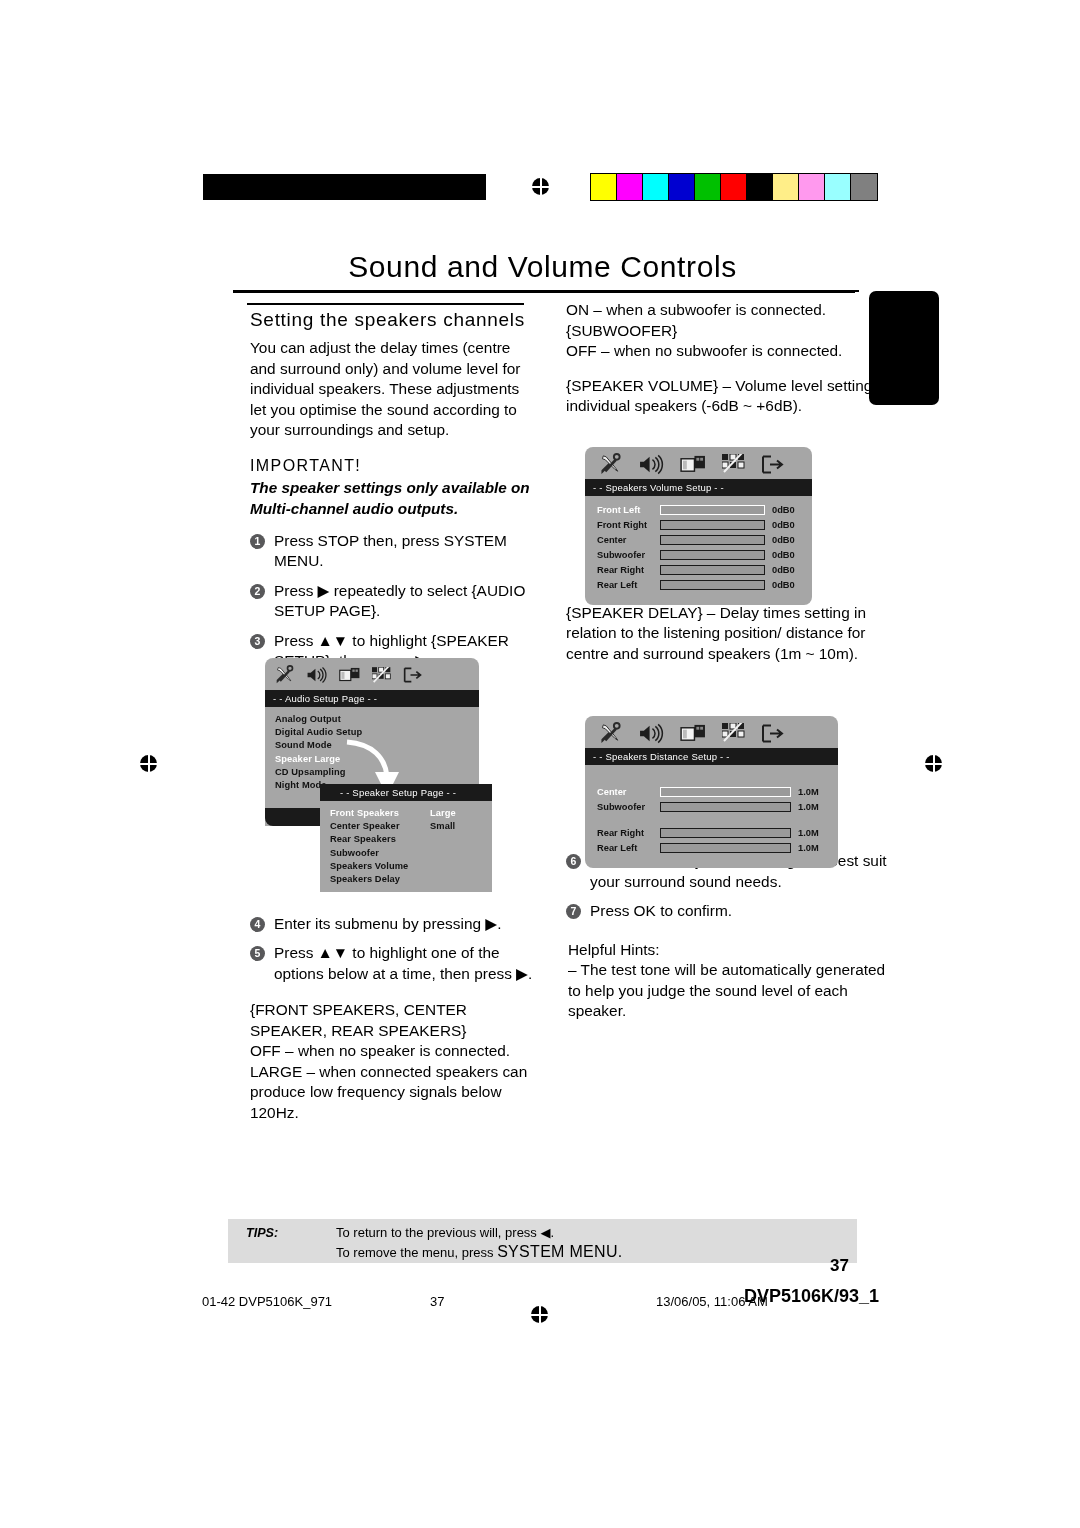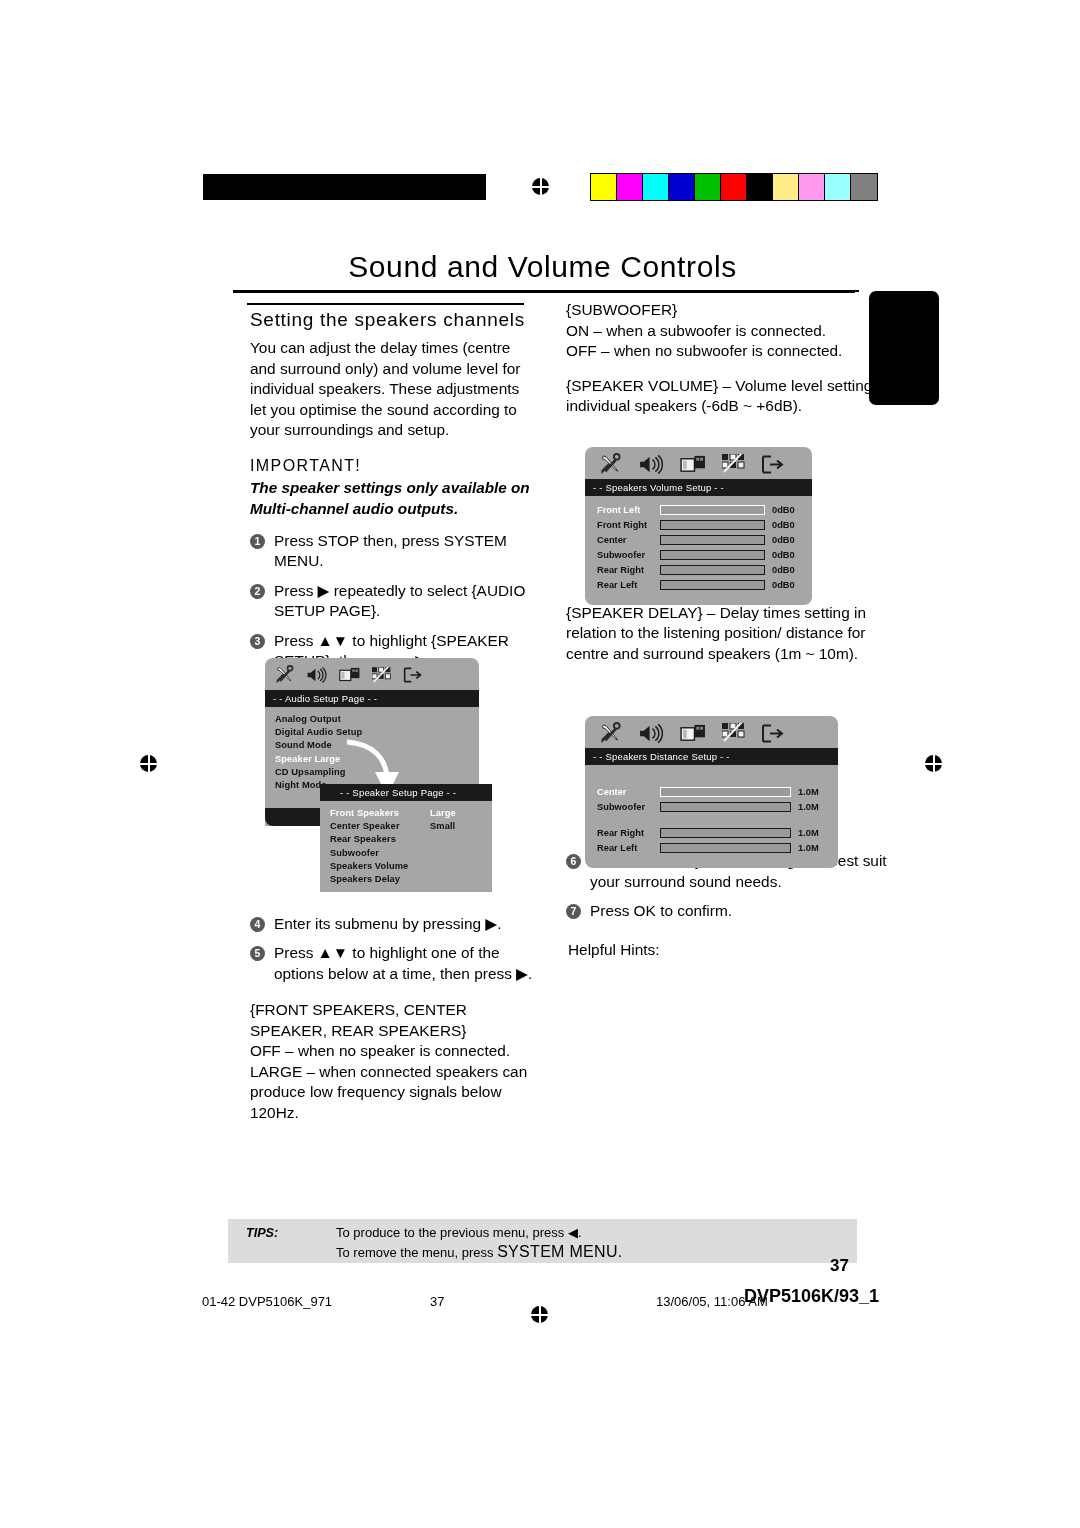--- a/index.html
+++ b/index.html
@@ -444,41 +444,42 @@
     <div class="osd-item">Speakers Volume</div>
     <div class="osd-item">Speakers Delay</div>
     <div class="osd-col2" style="top:6px">
       <div class="osd-item hl">Large</div>
       <div class="osd-item">Small</div>
     </div>
   </div>
 </div>
 
 <div class="column" id="col-right">
+  <p class="body tight">ON – when a subwoofer is connected.</p>
   <p class="body tight">{SUBWOOFER}</p>
-  <p class="body tight">ON – when a subwoofer is connected.</p>
   <p class="body">OFF – when no subwoofer is connected.</p>
   <p class="body">{SPEAKER VOLUME} – Volume level setting for individual speakers (-6dB ~ +6dB).</p>
 
   <div style="height:172px"></div>
 
   <p class="body">{SPEAKER DELAY} – Delay times setting in relation to the listening position/ distance for centre and surround speakers (1m ~ 10m).</p>
 
   <div style="height:173px"></div>
 
   <div class="step">
     <span class="num">6</span>
     <span>Press ◀▶ to adjust the setting that best suit your surround sound needs.</span>
   </div>
   <div class="step" style="margin-bottom:18px">
     <span class="num">7</span>
     <span>Press OK to confirm.</span>
   </div>
 
   <p class="body tight" style="padding-left:2px">Helpful Hints:</p>
+  <p class="body tight" style="padding-left:2px">–    The test tone will be automatically generated to help you judge the sound level of each speaker.</p>
 </div>
 
 <div class="osd" id="osd-volume">
   <div class="osd-iconbar">
     <svg width="24" height="23" viewBox="0 0 24 24">
         <g fill="#2a2a2a">
           <path d="M2 18l9-9 2 2-9 9-2 2z"></path>
           <path d="M4 3l3 1 10 12 2 3-3-2L6 7 3 6z" fill="#f0f0f0" stroke="#2a2a2a" stroke-width="1"></path>
           <circle cx="18" cy="4" r="3" fill="none" stroke="#2a2a2a" stroke-width="2"></circle>
           <path d="M16 6L5 18l2 2L18 8z"></path>
@@ -608,21 +609,21 @@
     <div class="bar-row">
       <span class="bar-label">Rear Left</span>
       <span class="bar-track"><span class="bar-fill" style="width:0%"></span></span>
       <span class="bar-value">1.0M</span>
     </div>
   </div>
 </div>
 
 <div id="tips-box">
   <span id="tips-label">TIPS:</span>
-  <span class="tips-line" id="tips-line-1">To produce to the previous menu, press ◀.</span>
+  <span class="tips-line" id="tips-line-1">To return to the previous will, press ◀.</span>
   <span class="tips-line" id="tips-line-2"><span>To remove the menu, press </span><span style="font-size:16px;letter-spacing:0.3px">SYSTEM MENU.</span></span>
 </div>
 <div id="page-number">37</div>
 
 <div class="footer-text" id="footer-left">01-42 DVP5106K_971</div>
 <div class="footer-text" id="footer-center">37</div>
 <div class="footer-text" id="footer-date">13/06/05, 11:06 AM</div>
 <div id="footer-doc">DVP5106K/93_1</div>
 
 </body></html>

